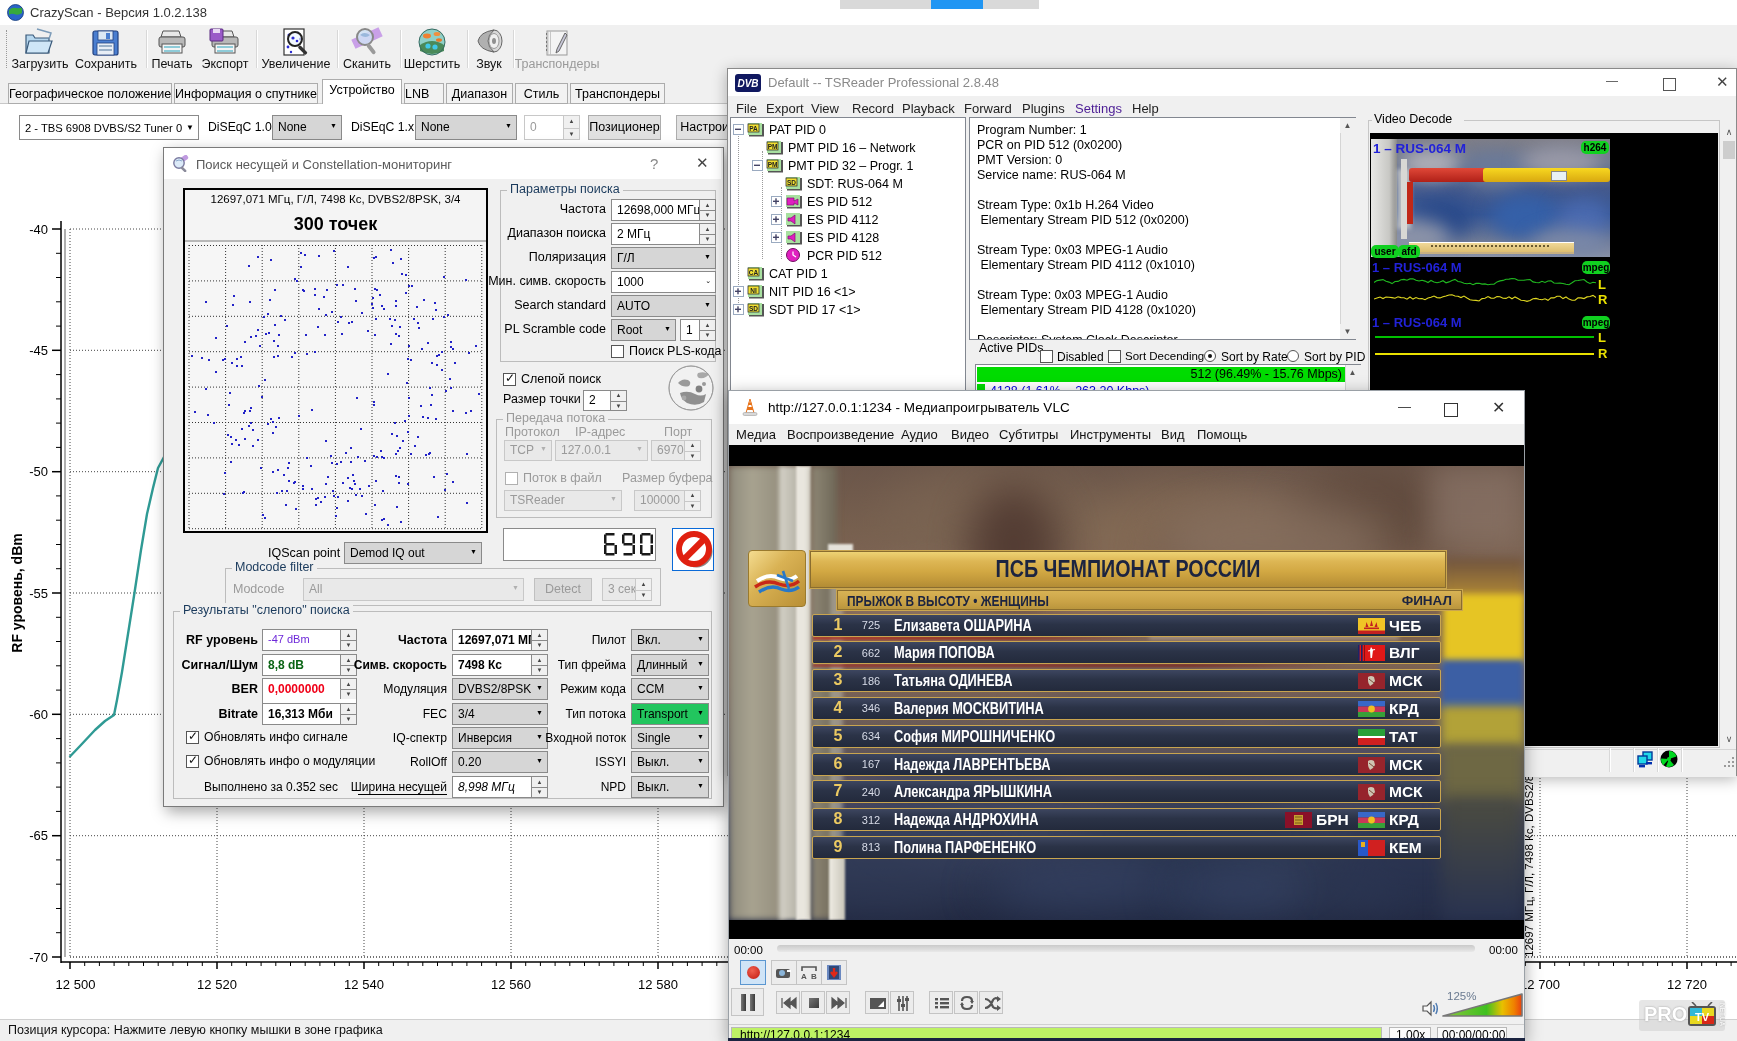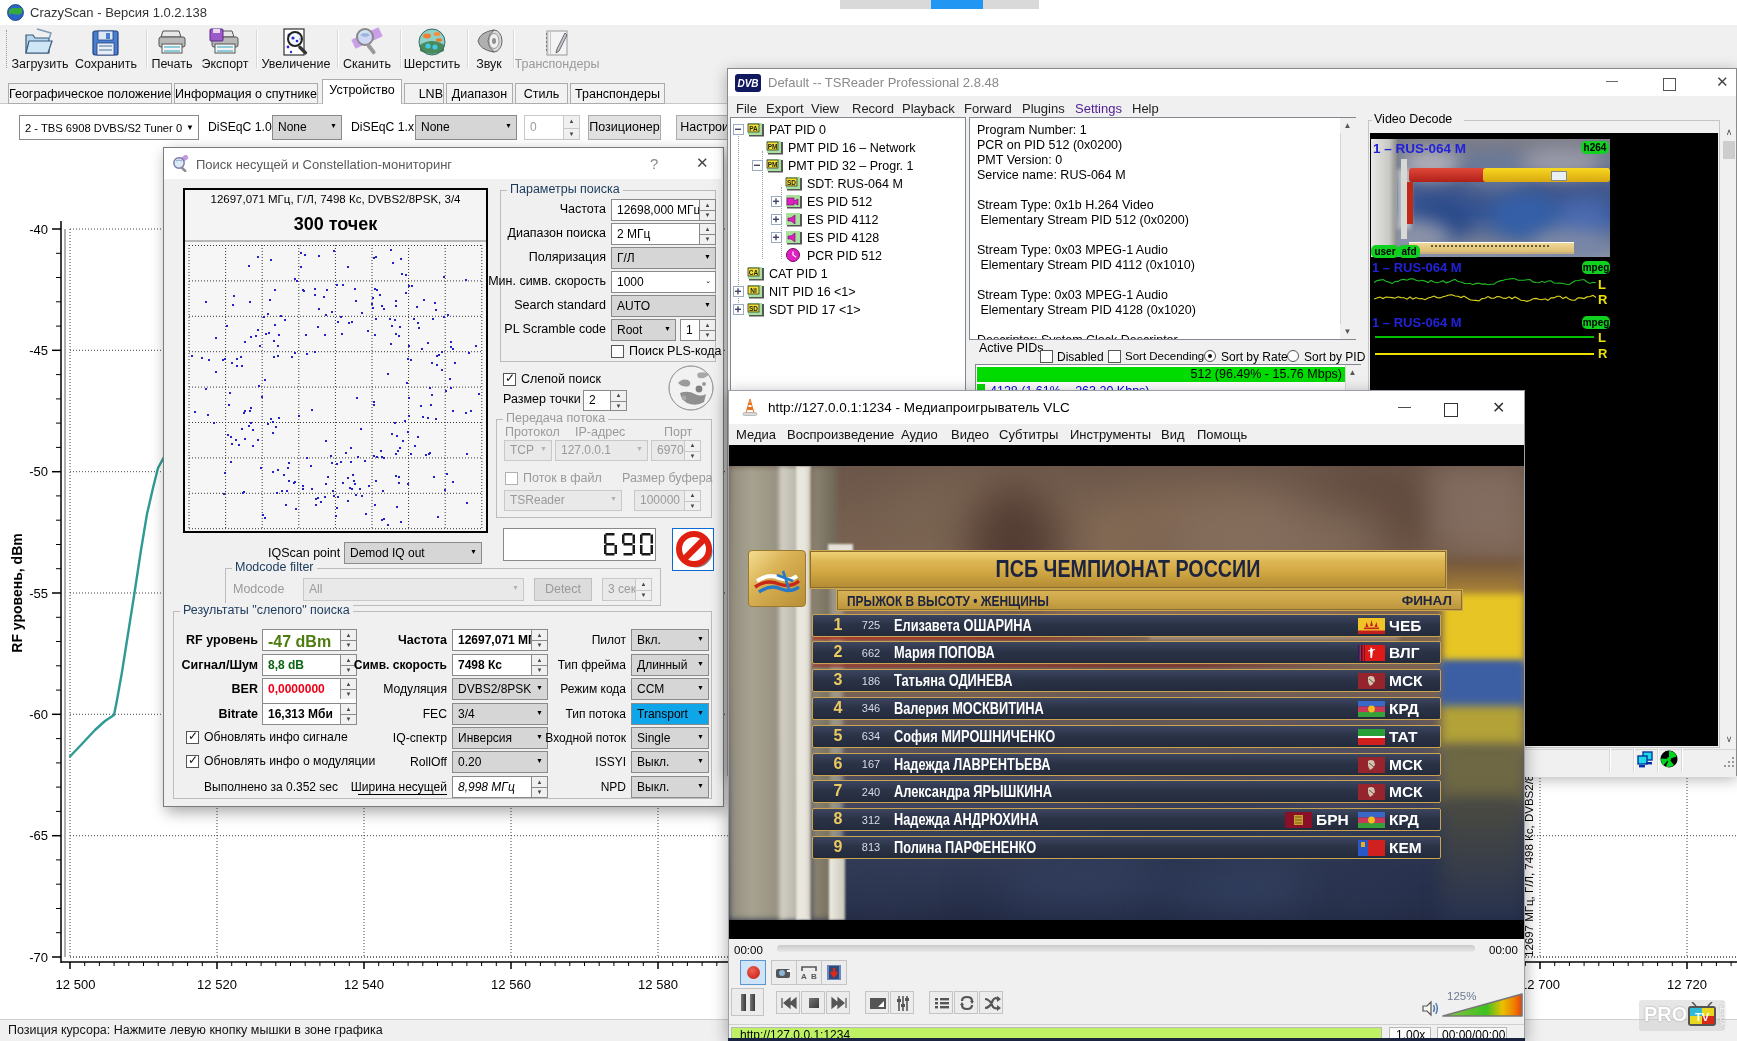--- a/index.html
+++ b/index.html
@@ -35,21 +35,21 @@
 <div style="position:absolute;left:8px;top:83px;width:164px;height:21px;background:#f2f2f2;border:1px solid #acacac;box-sizing:border-box;">
     <div style="text-align:center;font-size:12.5px;padding-top:3px;white-space:nowrap">Географическое положение</div>
   </div>
 <div style="position:absolute;left:174px;top:83px;width:144px;height:21px;background:#f2f2f2;border:1px solid #acacac;box-sizing:border-box;">
     <div style="text-align:center;font-size:12.5px;padding-top:3px;white-space:nowrap">Информация о спутнике</div>
   </div>
 <div style="position:absolute;left:322px;top:79px;width:80px;height:25px;background:#fff;border:1px solid #acacac;border-bottom:none;box-sizing:border-box;z-index:2;">
     <div style="text-align:center;font-size:12.5px;padding-top:3px;white-space:nowrap">Устройство</div>
   </div>
 <div style="position:absolute;left:404px;top:83px;width:40px;height:21px;background:#f2f2f2;border:1px solid #acacac;box-sizing:border-box;">
-    <div style="text-align:right;font-size:12.5px;padding-top:3px;white-space:nowrap">LNB</div>
+    <div style="text-align:left;font-size:12.5px;padding-top:3px;white-space:nowrap">LNB</div>
   </div>
 <div style="position:absolute;left:446px;top:83px;width:67px;height:21px;background:#f2f2f2;border:1px solid #acacac;box-sizing:border-box;">
     <div style="text-align:center;font-size:12.5px;padding-top:3px;white-space:nowrap">Диапазон</div>
   </div>
 <div style="position:absolute;left:515px;top:83px;width:53px;height:21px;background:#f2f2f2;border:1px solid #acacac;box-sizing:border-box;">
     <div style="text-align:center;font-size:12.5px;padding-top:3px;white-space:nowrap">Стиль</div>
   </div>
 <div style="position:absolute;left:570px;top:83px;width:95px;height:21px;background:#f2f2f2;border:1px solid #acacac;box-sizing:border-box;">
     <div style="text-align:center;font-size:12.5px;padding-top:3px;white-space:nowrap">Транспондеры</div>
   </div>
@@ -815,21 +815,21 @@
     <span style="position:absolute;left:5px;top:3px;font-size:12px;color:#9a9a9a;white-space:nowrap">3 сек</span>
     <div style="position:absolute;right:0;top:0;width:15px;height:21px;background:#f0f0f0;border-left:1px solid #c8c8c8;">
       <div style="height:50%;border-bottom:1px solid #c8c8c8;font-size:6px;text-align:center;color:#444;line-height:10px">▲</div>
       <div style="height:50%;font-size:6px;text-align:center;color:#444;line-height:9px">▼</div>
     </div>
   </div>
 <div style="position:absolute;left:173px;top:611px;width:539px;height:188px;border:1px solid #bcbcbc;box-sizing:border-box;"></div>
 <div style="position:absolute;left:180px;top:603px;font-size:12.5px;color:#1a3a5c;background:#f0f0f0;padding:0 3px;white-space:nowrap;">Результаты "слепого" поиска</div>
 <div style="position:absolute;right:1479px;top:633px;font-size:12.5px;color:#000;font-weight:bold;white-space:nowrap;">RF уровень</div>
 <div style="position:absolute;left:262px;top:629px;width:95px;height:22px;background:#fff;border:1px solid #8a8a8a;box-sizing:border-box;">
-    <span style="position:absolute;left:5px;top:3px;font-size:16px;font-weight:bold;color:#4d7c0f;white-space:nowrap">-47 dBm</span>
+    <span style="position:absolute;left:5px;top:3px;font-size:11px;font-weight:normal;color:#6d28d9;white-space:nowrap">-47 dBm</span>
     <div style="position:absolute;right:0;top:0;width:15px;height:20px;background:#f0f0f0;border-left:1px solid #8a8a8a;">
       <div style="height:50%;border-bottom:1px solid #8a8a8a;font-size:6px;text-align:center;color:#444;line-height:10px">▲</div>
       <div style="height:50%;font-size:6px;text-align:center;color:#444;line-height:9px">▼</div>
     </div>
   </div>
 <div style="position:absolute;right:1479px;top:658px;font-size:12.5px;color:#000;font-weight:bold;white-space:nowrap;">Сигнал/Шум</div>
 <div style="position:absolute;left:262px;top:654px;width:95px;height:22px;background:#fff;border:1px solid #8a8a8a;box-sizing:border-box;">
     <span style="position:absolute;left:5px;top:3px;font-size:12px;font-weight:bold;color:#0a6414;white-space:nowrap">8,8 dB</span>
     <div style="position:absolute;right:0;top:0;width:15px;height:20px;background:#f0f0f0;border-left:1px solid #8a8a8a;">
       <div style="height:50%;border-bottom:1px solid #8a8a8a;font-size:6px;text-align:center;color:#444;line-height:10px">▲</div>
@@ -915,21 +915,21 @@
 <div style="position:absolute;left:631px;top:654px;width:78px;height:22px;background:#d6d6d6;border:1px solid #8a8a8a;box-sizing:border-box;">
     <span style="position:absolute;left:5px;top:3px;font-size:12px;color:#000;white-space:nowrap">Длинный</span>
     <span style="position:absolute;right:4px;top:5px;font-size:7px;color:#000">▼</span>
   </div>
 <div style="position:absolute;right:1111px;top:682px;font-size:12px;color:#000;white-space:nowrap;">Режим кода</div>
 <div style="position:absolute;left:631px;top:678px;width:78px;height:22px;background:#d6d6d6;border:1px solid #8a8a8a;box-sizing:border-box;">
     <span style="position:absolute;left:5px;top:3px;font-size:12px;color:#000;white-space:nowrap">CCM</span>
     <span style="position:absolute;right:4px;top:5px;font-size:7px;color:#000">▼</span>
   </div>
 <div style="position:absolute;right:1111px;top:707px;font-size:12px;color:#000;white-space:nowrap;">Тип потока</div>
-<div style="position:absolute;left:631px;top:703px;width:78px;height:22px;background:#0ea5e9;border:1px solid #8a8a8a;box-sizing:border-box;">
+<div style="position:absolute;left:631px;top:703px;width:78px;height:22px;background:#22c55e;border:1px solid #8a8a8a;box-sizing:border-box;">
     <span style="position:absolute;left:5px;top:3px;font-size:12px;color:#000;white-space:nowrap">Transport</span>
     <span style="position:absolute;right:4px;top:5px;font-size:7px;color:#000">▼</span>
   </div>
 <div style="position:absolute;right:1111px;top:731px;font-size:12px;color:#000;white-space:nowrap;">Входной поток</div>
 <div style="position:absolute;left:631px;top:727px;width:78px;height:22px;background:#d6d6d6;border:1px solid #8a8a8a;box-sizing:border-box;">
     <span style="position:absolute;left:5px;top:3px;font-size:12px;color:#000;white-space:nowrap">Single</span>
     <span style="position:absolute;right:4px;top:5px;font-size:7px;color:#000">▼</span>
   </div>
 <div style="position:absolute;right:1111px;top:755px;font-size:12px;color:#000;white-space:nowrap;">ISSYI</div>
 <div style="position:absolute;left:631px;top:751px;width:78px;height:22px;background:#d6d6d6;border:1px solid #8a8a8a;box-sizing:border-box;">

